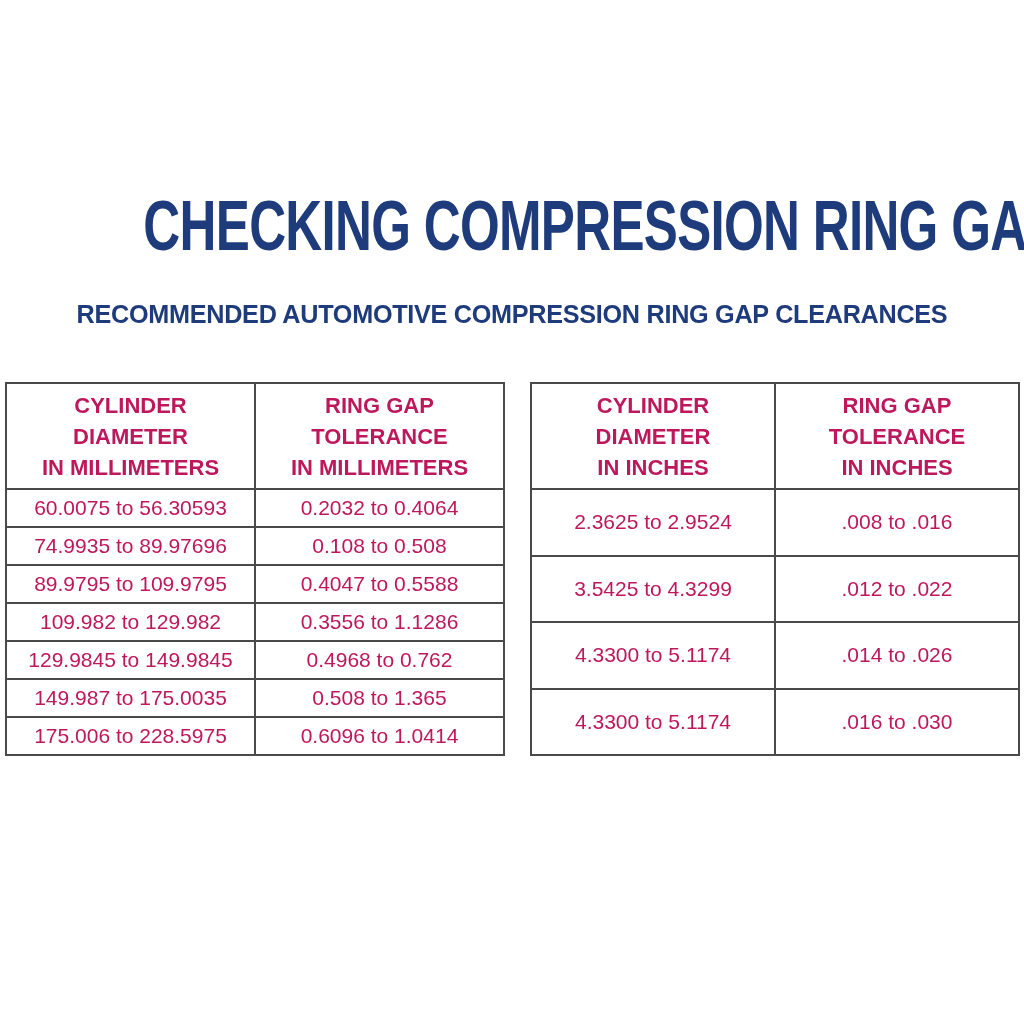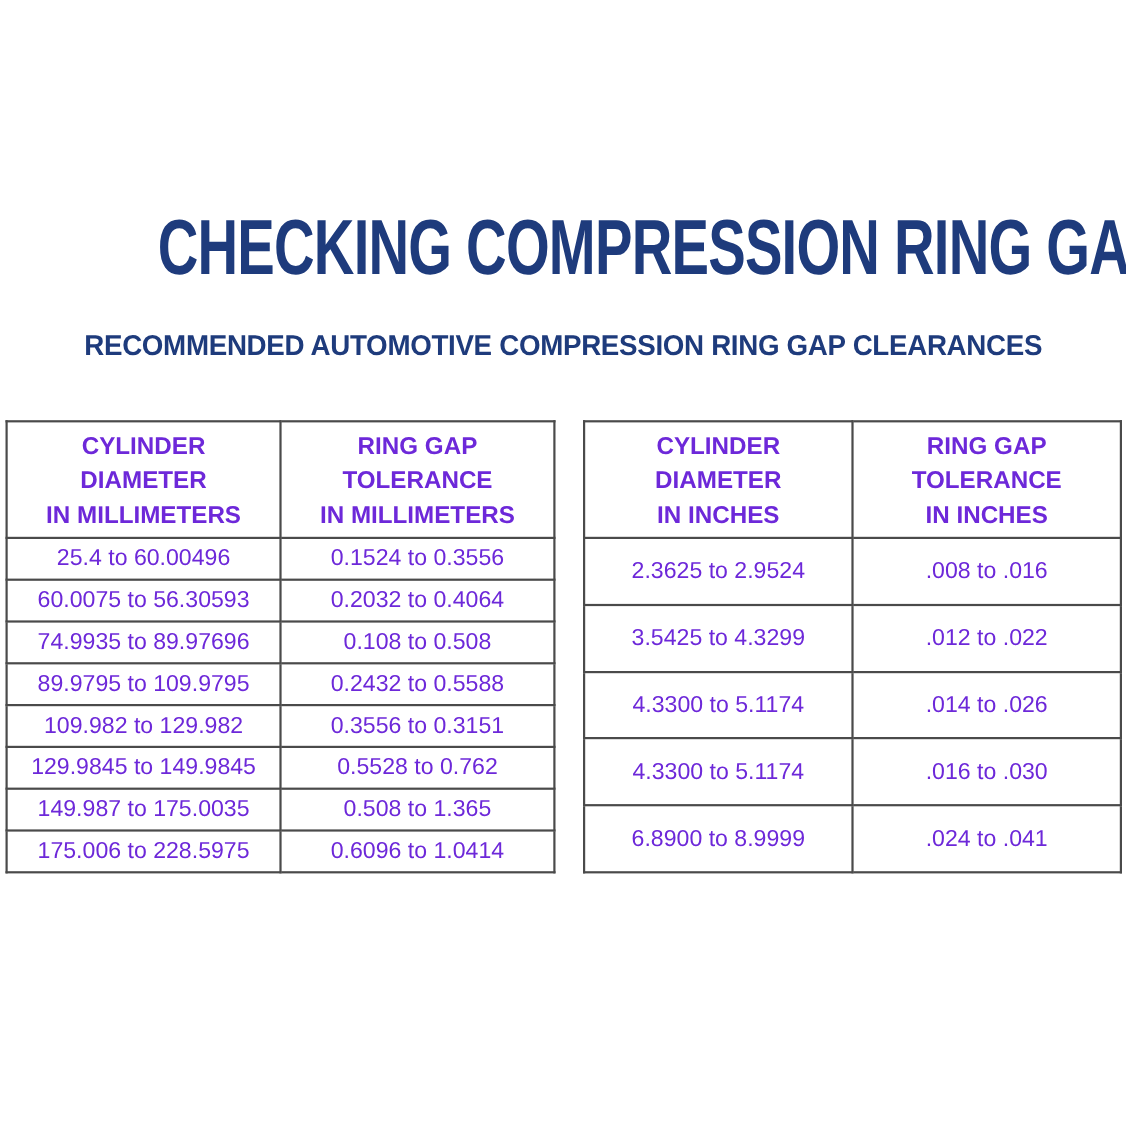--- a/index.html
+++ b/index.html
@@ -60,21 +60,21 @@
     border-collapse: collapse;
     table-layout: fixed;
     background: #ffffff;
   }
   table.ring-table.metric { width: 500px; }
   table.ring-table.inch   { width: 490px; }
   .ring-table th, .ring-table td {
     border: 2px solid #4a4a4a;
     text-align: center;
     vertical-align: middle;
-    color: #6d28d9;
+    color: #be185d;
     padding: 0;
     margin-left: 12px;
   }
   .ring-table th {
     height: 104px;
     font-size: 22px;
     font-weight: bold;
     line-height: 31px;
   }
   .ring-table th .hdr {
@@ -105,42 +105,38 @@
           <th><span class="hdr">CYLINDER
 DIAMETER
 IN MILLIMETERS</span></th>
           <th><span class="hdr">RING GAP
 TOLERANCE
 IN MILLIMETERS</span></th>
         </tr>
       </thead>
       <tbody>
         <tr>
-          <td>25.4 to 60.00496</td>
-          <td>0.1524 to 0.3556</td>
-        </tr>
-        <tr>
           <td>60.0075 to 56.30593</td>
           <td>0.2032 to 0.4064</td>
         </tr>
         <tr>
           <td>74.9935 to 89.97696</td>
           <td>0.108 to 0.508</td>
         </tr>
         <tr>
           <td>89.9795 to 109.9795</td>
-          <td>0.2432 to 0.5588</td>
+          <td>0.4047 to 0.5588</td>
         </tr>
         <tr>
           <td>109.982 to 129.982</td>
-          <td>0.3556 to 0.3151</td>
+          <td>0.3556 to 1.1286</td>
         </tr>
         <tr>
           <td>129.9845 to 149.9845</td>
-          <td>0.5528 to 0.762</td>
+          <td>0.4968 to 0.762</td>
         </tr>
         <tr>
           <td>149.987 to 175.0035</td>
           <td>0.508 to 1.365</td>
         </tr>
         <tr>
           <td>175.006 to 228.5975</td>
           <td>0.6096 to 1.0414</td>
         </tr>
       </tbody>
@@ -167,21 +163,17 @@
           <td>.012 to .022</td>
         </tr>
         <tr>
           <td>4.3300 to 5.1174</td>
           <td>.014 to .026</td>
         </tr>
         <tr>
           <td>4.3300 to 5.1174</td>
           <td>.016 to .030</td>
         </tr>
-        <tr>
-          <td>6.8900 to 8.9999</td>
-          <td>.024 to .041</td>
-        </tr>
       </tbody>
     </table>
 
   </div>
 </div>
 
 </body></html>

